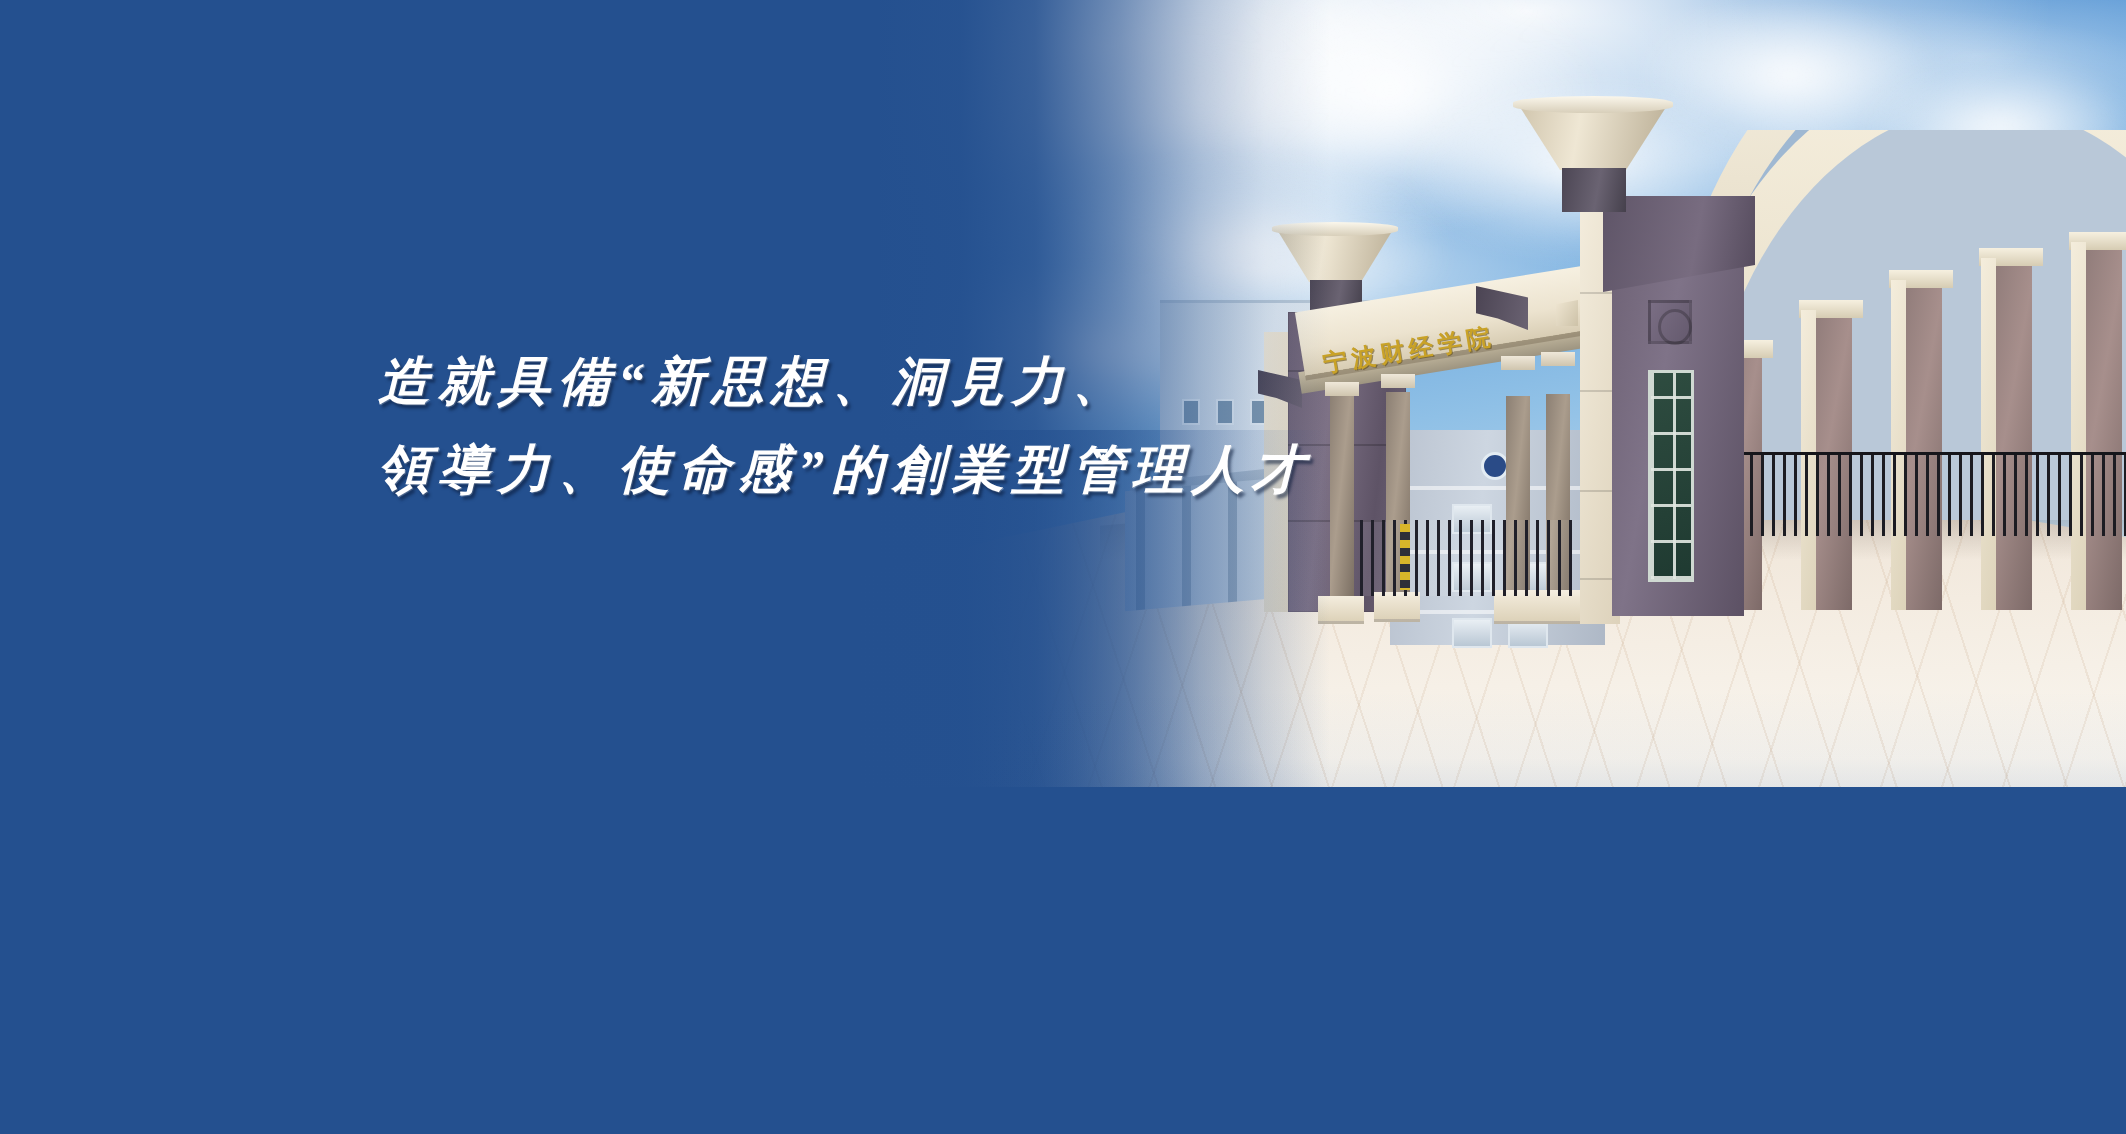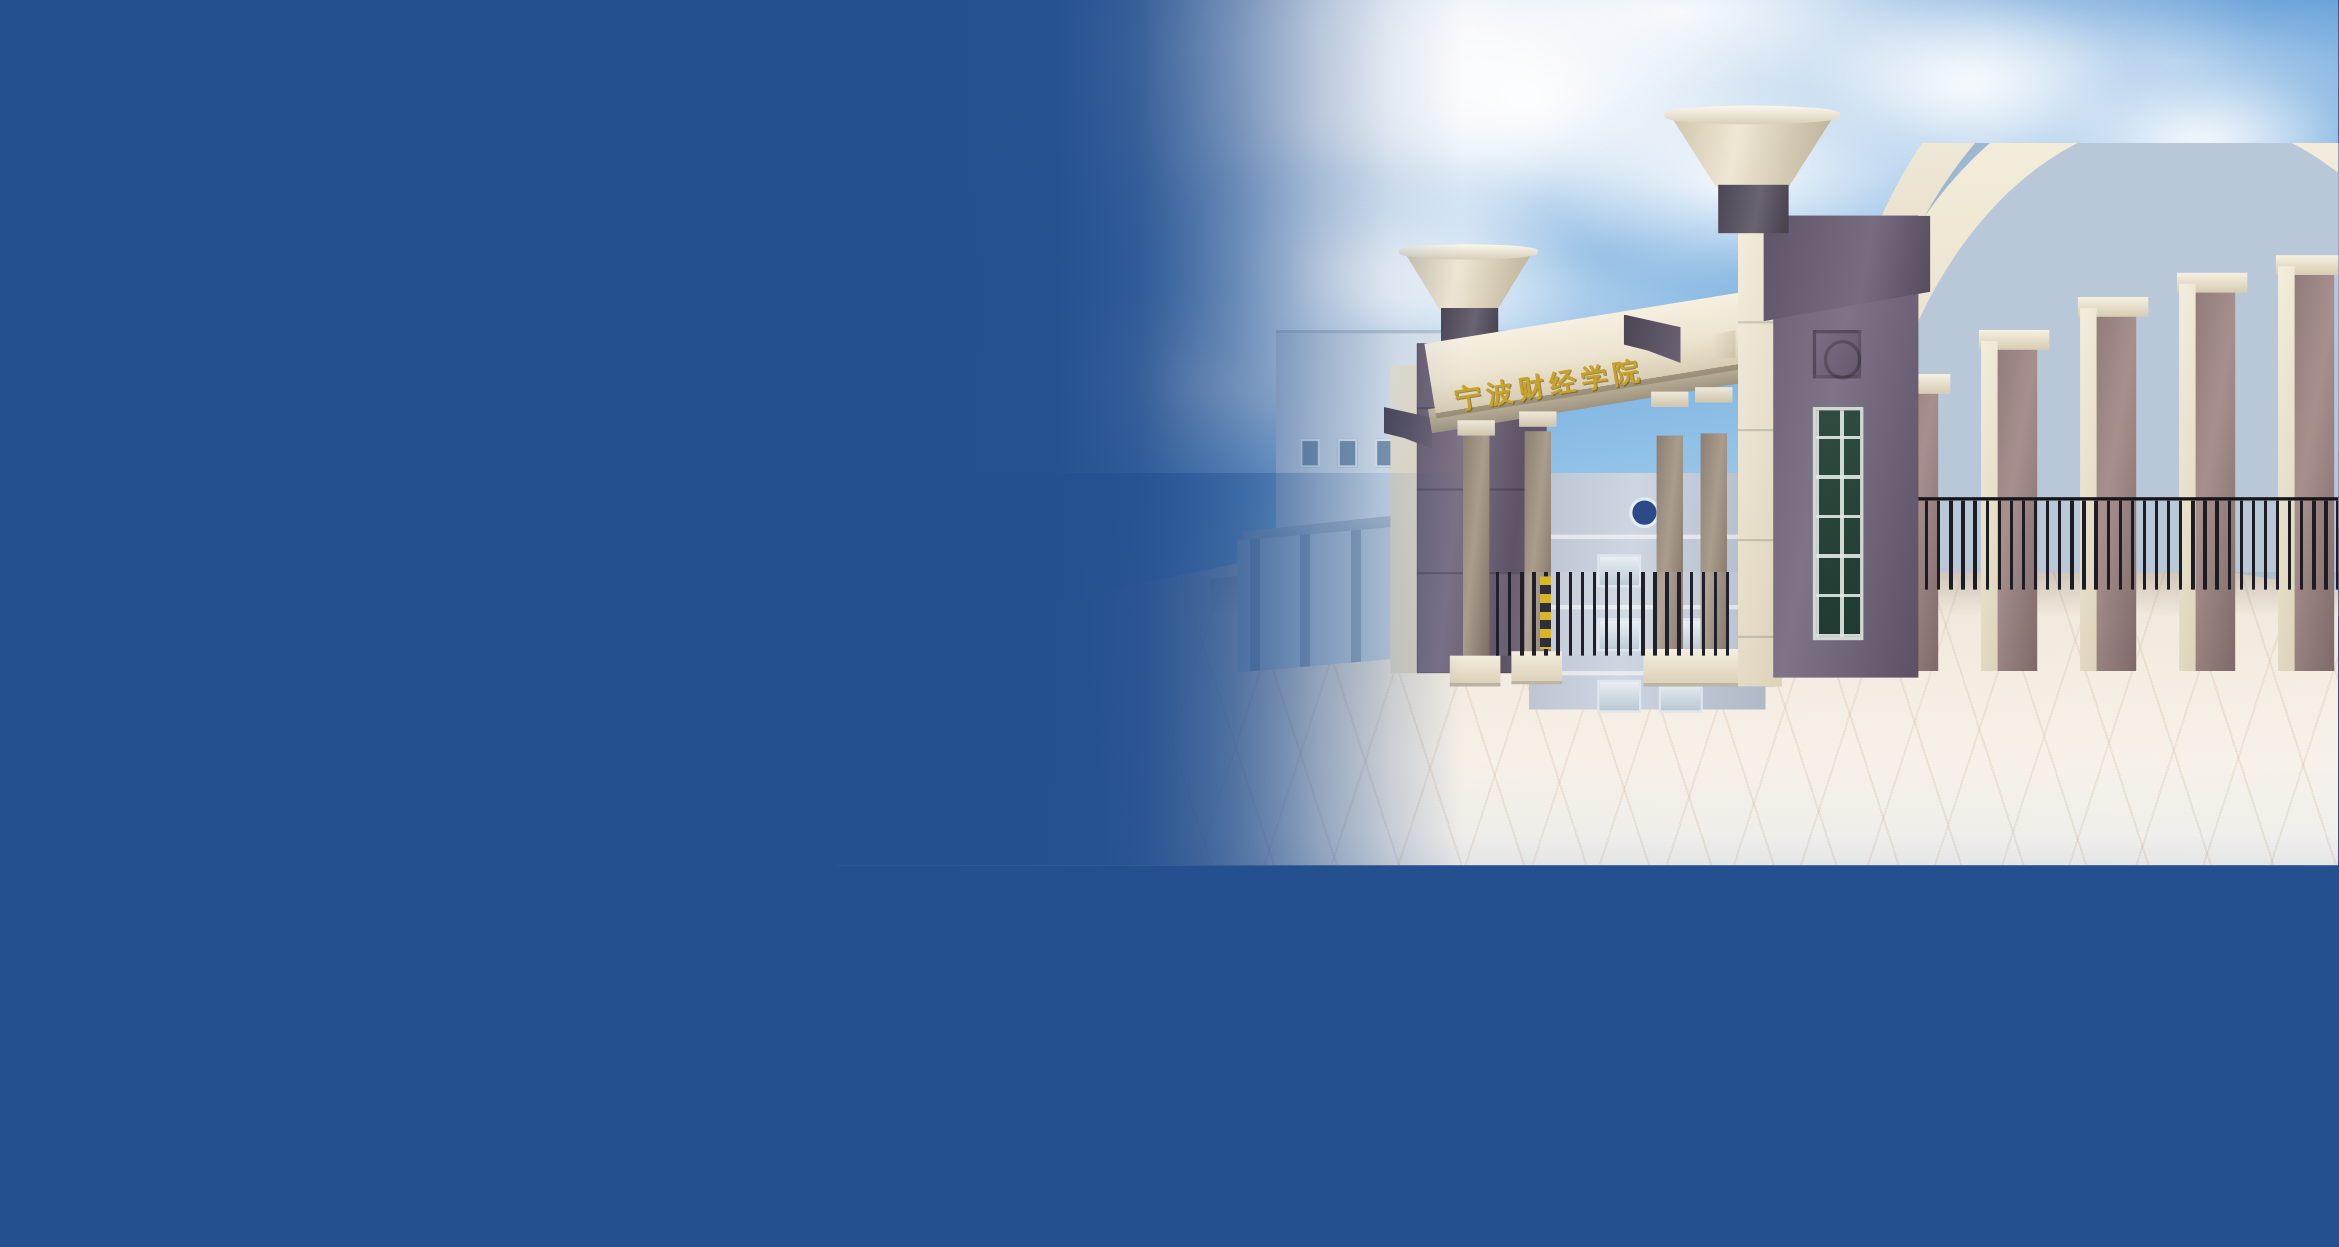--- a/index.html
+++ b/index.html
@@ -433,14 +433,18 @@
     <div class="cone-rim cone-right-rim"></div>
     <div class="cone-base cone-right-base"></div>
 
     <div class="veil"></div>
     <div class="veil-low"></div>
     <div class="veil-bottom-soft"></div>
   </div>
 
   <div class="bottom-band"></div>
 
+  <div class="headline">
+    <span class="ln">造就具備“新思想、洞見力、</span>
+    <span class="ln">領導力、使命感”的創業型管理人才</span>
+  </div>
 
 </div>
 
 </body></html>

